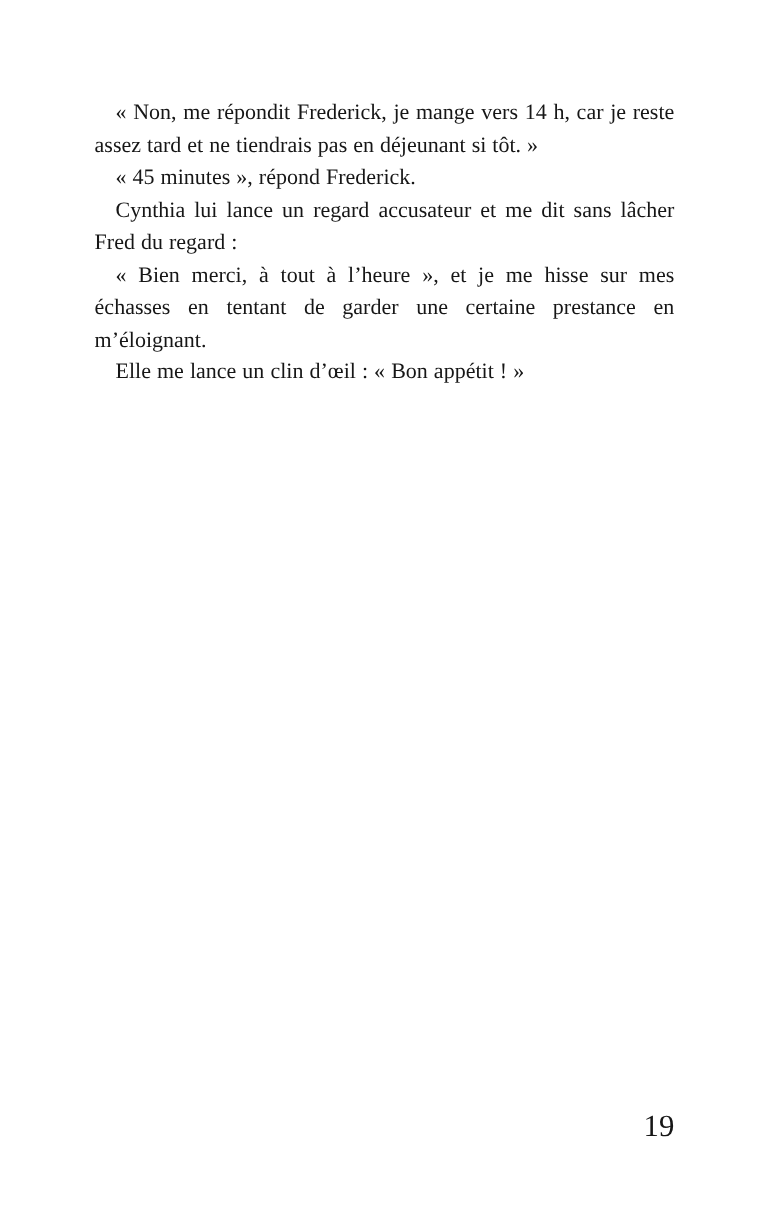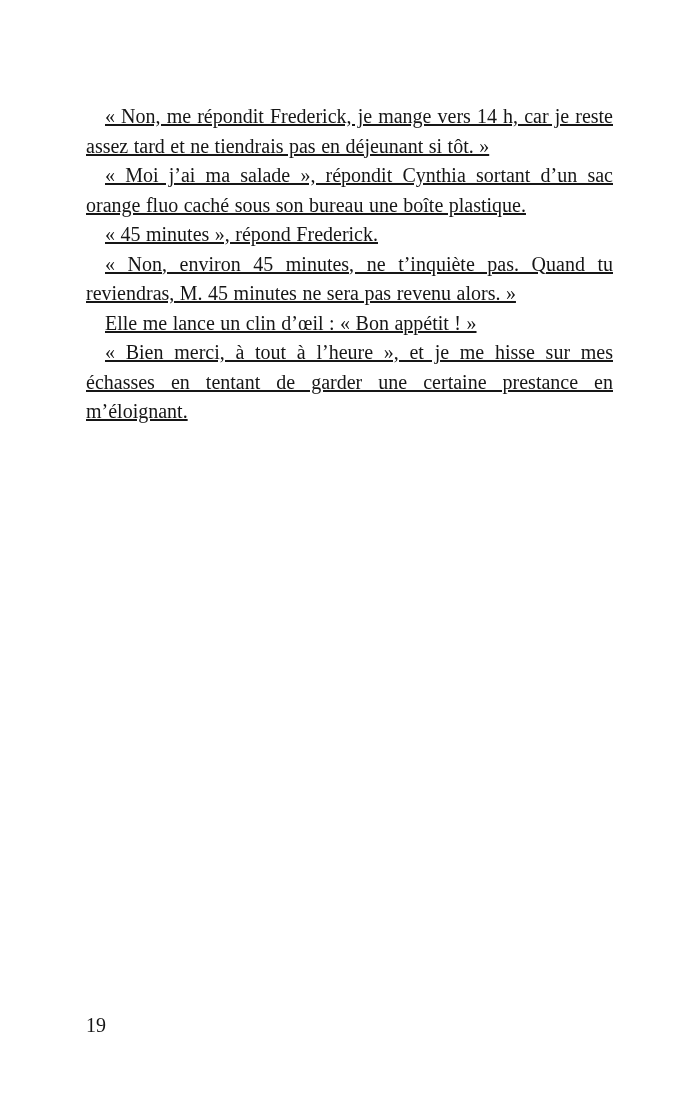--- a/index.html
+++ b/index.html
@@ -12,49 +12,47 @@
     width: 700px;
     height: 1110px;
     background: #ffffff;
     overflow: hidden;
     font-family: "Liberation Serif", "DejaVu Serif", serif;
     color: #161616;
   }
   .text-block {
     position: absolute;
     left: 86px;
-    top: 102px;
+    top: 88px;
     width: 527px;
-    text-decoration: underline;
   }
   .text-block p {
     margin: 0;
     padding: 0;
     font-size: 20px;
     line-height: 29.5px;
     text-align: justify;
     text-indent: 19px;
     word-spacing: 0.5px;
   }
   .page-number {
     position: absolute;
     left: 86px;
     top: 1012px;
     width: 527px;
-    text-align: left;
-    font-size: 20px;
+    text-align: right;
+    font-size: 28px;
     line-height: 26px;
   }
 </style>
 </head>
 <body>
 
 <div class="page">
   <div class="text-block">
     <p>«&nbsp;Non, me répondit Frederick, je mange vers 14&nbsp;h, car je reste assez tard et ne tiendrais pas en déjeunant si tôt.&nbsp;»</p>
-    <p>«&nbsp;Moi j’ai ma salade&nbsp;», répondit Cynthia sortant d’un sac orange fluo caché sous son bureau une boîte plastique.</p>
     <p>«&nbsp;45 minutes&nbsp;», répond Frederick.</p>
-    <p>«&nbsp;Non, environ 45 minutes, ne t’inquiète pas. Quand tu reviendras, M. 45 minutes ne sera pas revenu alors.&nbsp;»</p>
+    <p>Cynthia lui lance un regard accusateur et me dit sans lâcher Fred du regard&nbsp;:</p>
+    <p>«&nbsp;Bien merci, à tout à l’heure&nbsp;», et je me hisse sur mes échasses en tentant de garder une certaine prestance en m’éloignant.</p>
     <p>Elle me lance un clin d’œil&nbsp;: «&nbsp;Bon appétit&nbsp;!&nbsp;»</p>
-    <p>«&nbsp;Bien merci, à tout à l’heure&nbsp;», et je me hisse sur mes échasses en tentant de garder une certaine prestance en m’éloignant.</p>
   </div>
   <div class="page-number">19</div>
 </div>
 
 </body></html>

